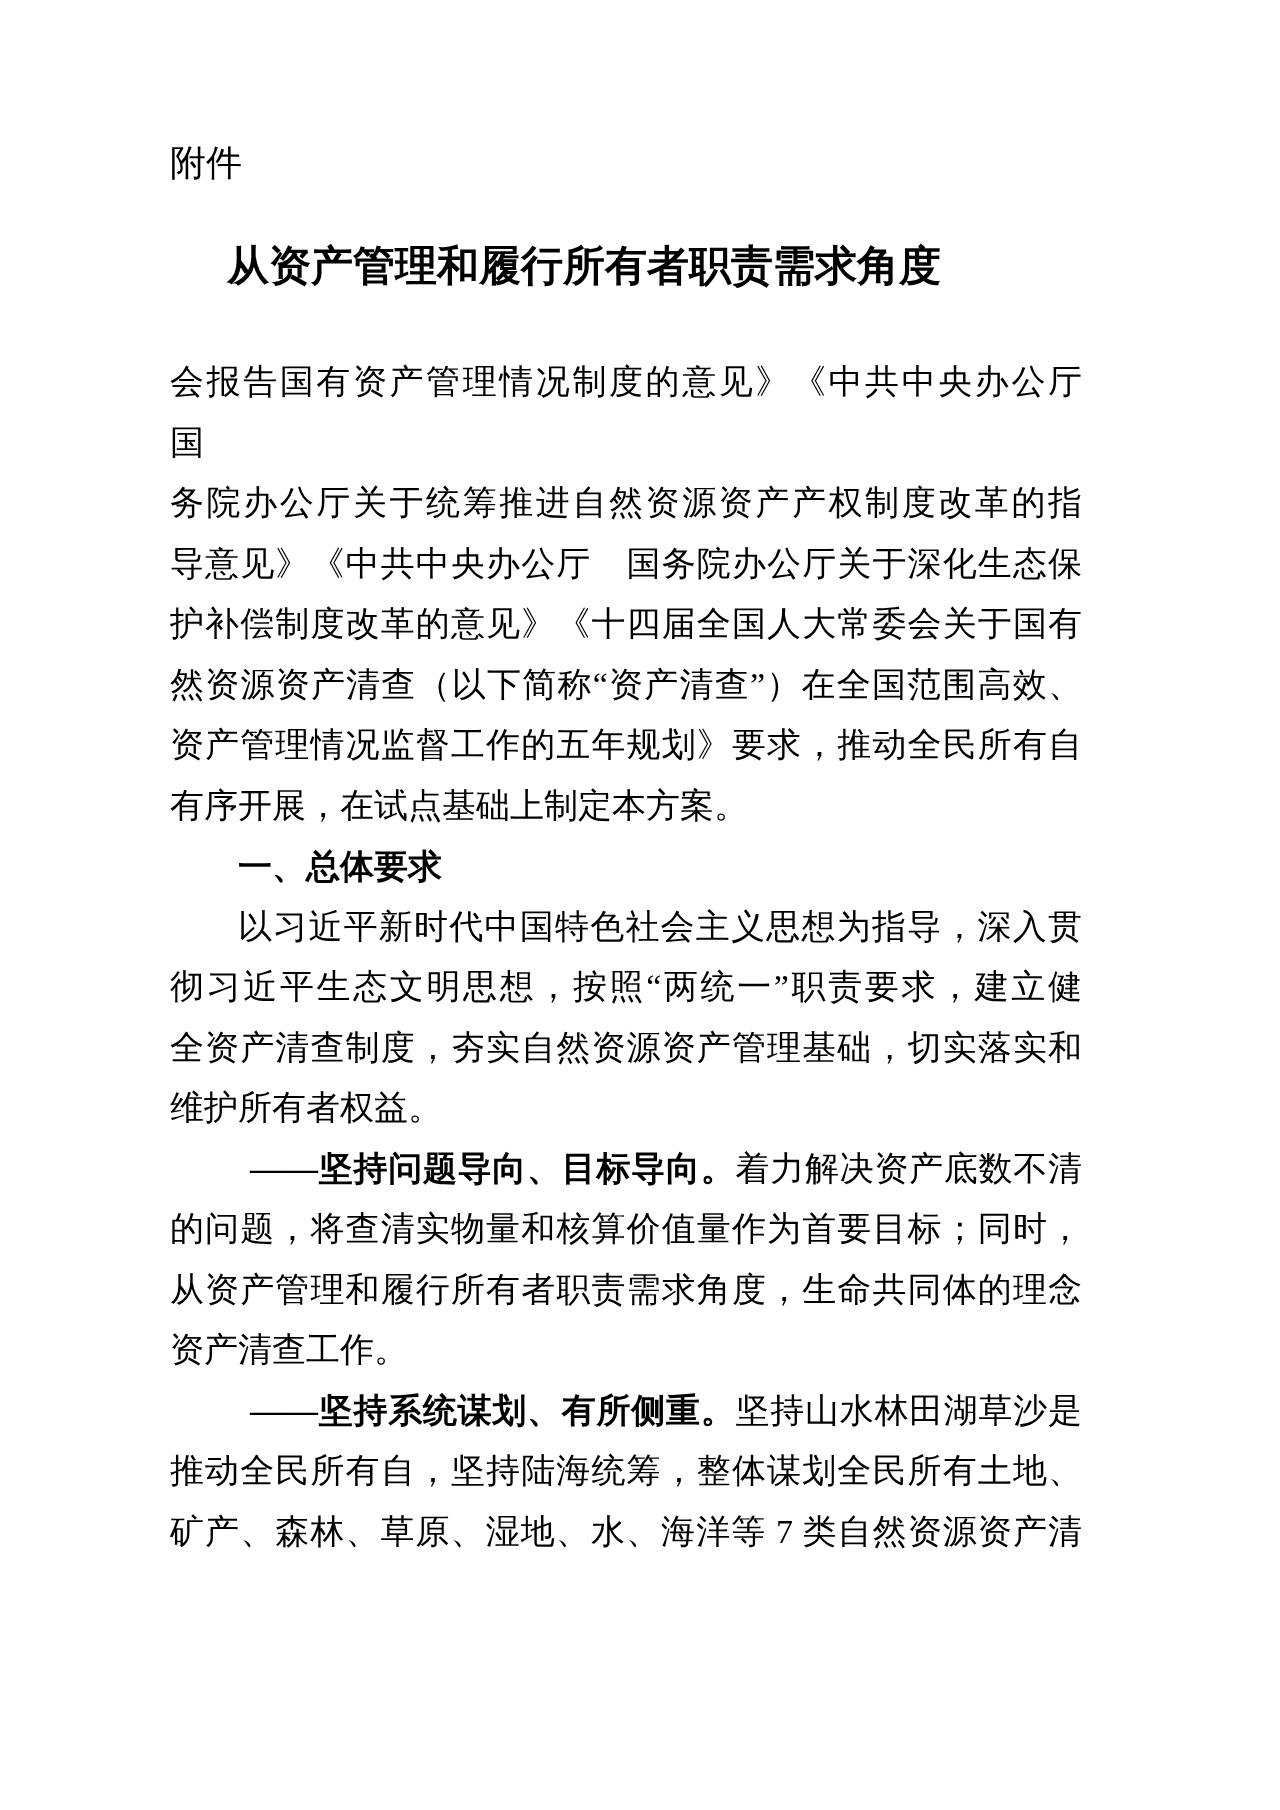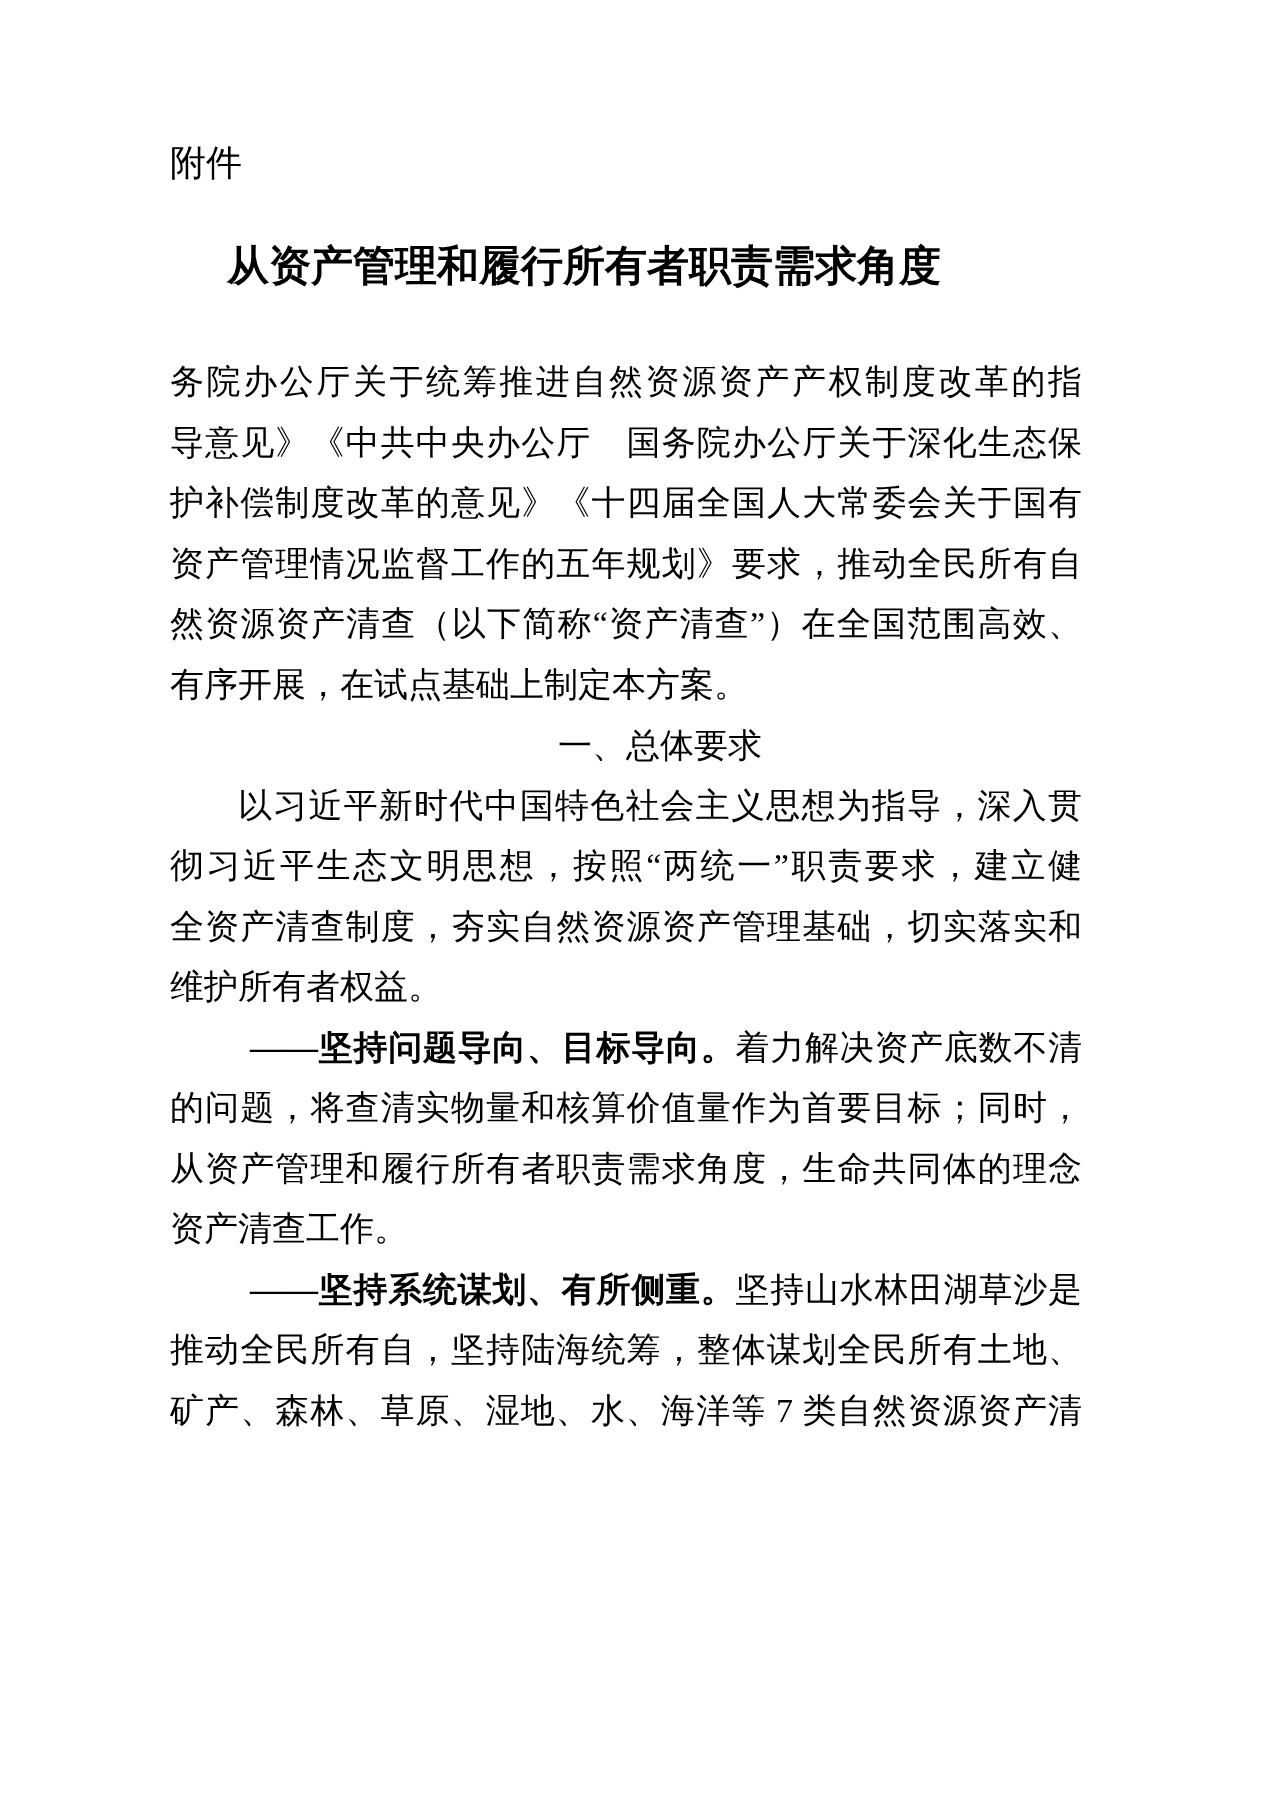--- a/index.html
+++ b/index.html
@@ -46,23 +46,22 @@
   }
 
   .line { width: 912px; }
   .line.fill {
     text-align: justify;
     text-align-last: justify;
     text-justify: inter-character;
   }
   .line.indent { text-indent: 68px; }
   .line.heading {
-    font-weight: 400;
+    font-weight: 700;
     font-family: "Liberation Sans", sans-serif;
-    text-align: center;
   }
   .lead { font-weight: 700; margin-left: 12px; }
 
   .page-number {
     position: absolute;
     left: 0;
     top: 1662px;
     width: 100%;
     text-align: center;
     font-size: 26px;
@@ -71,25 +70,26 @@
 </style>
 </head>
 <body>
 
 <div class="page">
   <div class="attachment">附件</div>
 
   <div class="doc-title">从资产管理和履行所有者职责需求角度</div>
 
   <div class="body-block">
+      <div class="line fill"><span>会报告国有资产管理情况制度的意见》《中共中央办公厅　国</span></div>
       <div class="line fill"><span>务院办公厅关于统筹推进自然资源资产产权制度改革的指</span></div>
       <div class="line fill"><span>导意见》《中共中央办公厅　国务院办公厅关于深化生态保</span></div>
       <div class="line fill"><span>护补偿制度改革的意见》《十四届全国人大常委会关于国有</span></div>
+      <div class="line fill"><span>然资源资产清查（以下简称“资产清查”）在全国范围高效、</span></div>
       <div class="line fill"><span>资产管理情况监督工作的五年规划》要求，推动全民所有自</span></div>
-      <div class="line fill"><span>然资源资产清查（以下简称“资产清查”）在全国范围高效、</span></div>
       <div class="line"><span>有序开展，在试点基础上制定本方案。</span></div>
       <div class="line indent heading"><span>一、总体要求</span></div>
       <div class="line fill indent"><span>以习近平新时代中国特色社会主义思想为指导，深入贯</span></div>
       <div class="line fill"><span>彻习近平生态文明思想，按照“两统一”职责要求，建立健</span></div>
       <div class="line fill"><span>全资产清查制度，夯实自然资源资产管理基础，切实落实和</span></div>
       <div class="line"><span>维护所有者权益。</span></div>
       <div class="line fill indent"><span class="lead">——坚持问题导向、目标导向。</span><span>着力解决资产底数不清</span></div>
       <div class="line fill"><span>的问题，将查清实物量和核算价值量作为首要目标；同时，</span></div>
       <div class="line fill"><span>从资产管理和履行所有者职责需求角度，生命共同体的理念</span></div>
       <div class="line"><span>资产清查工作。</span></div>

